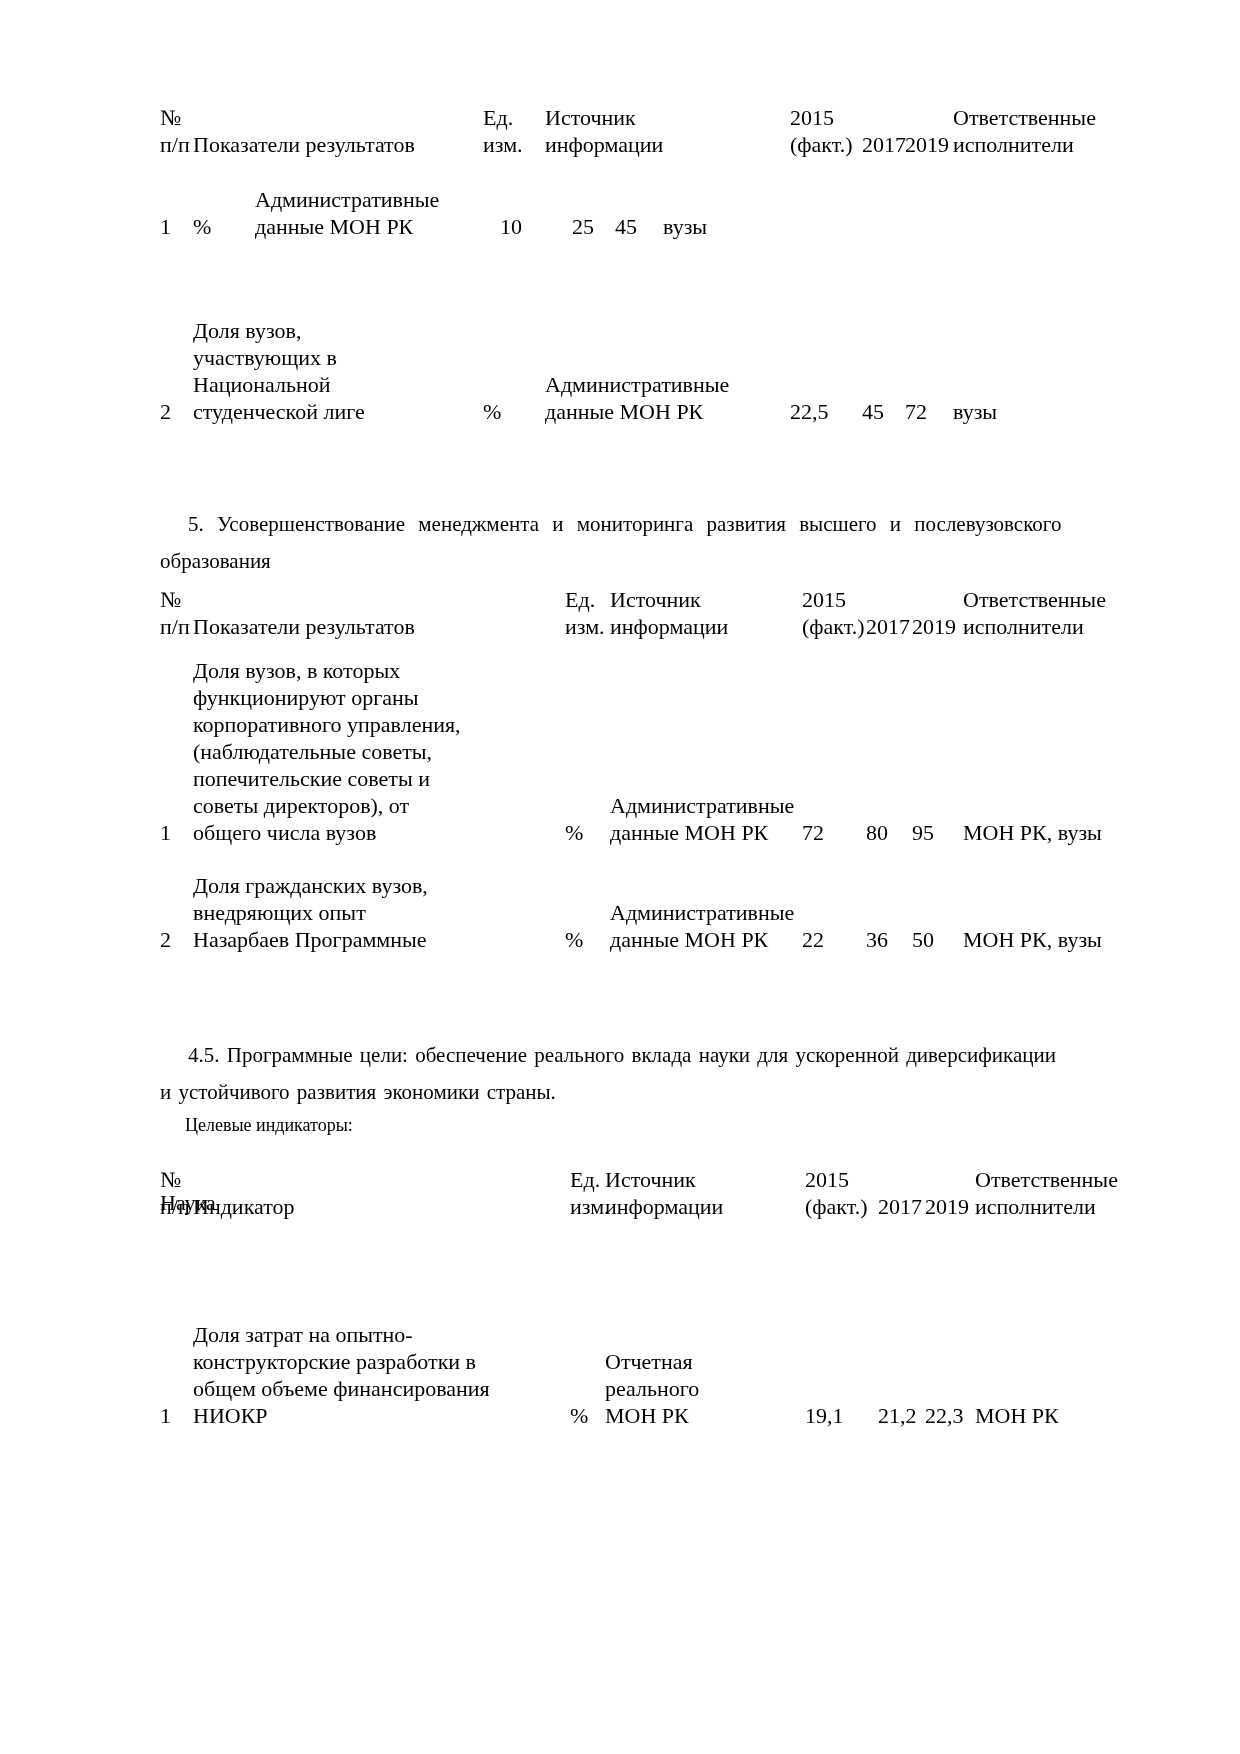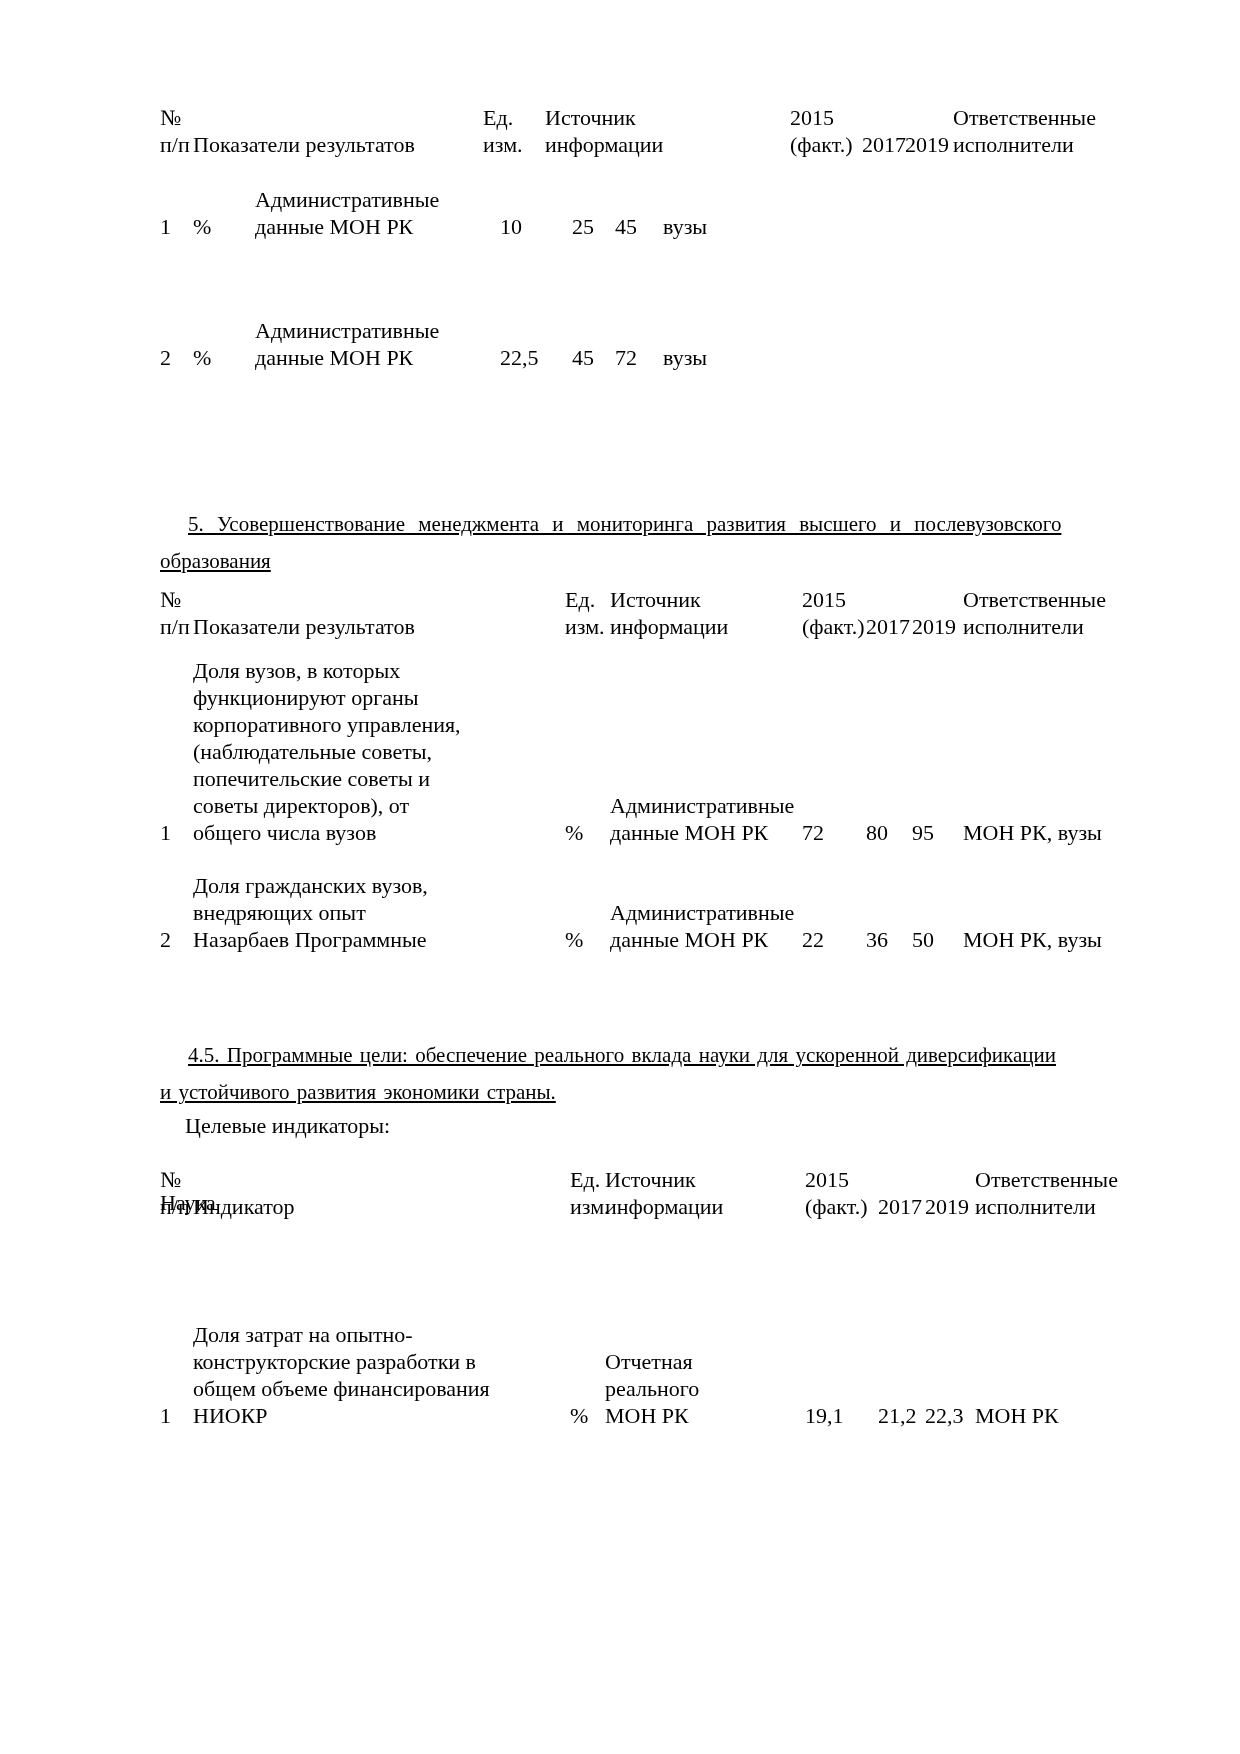--- a/index.html
+++ b/index.html
@@ -34,24 +34,24 @@
   .t2 .c-resp{width:270px;}
   
   .t3 .c-num {width:33px;}
   .t3 .c-ind {width:377px;margin-top:44px;}
   .t3 .c-unit{width:35px;}
   .t3 .c-src {width:200px;}
   .t3 .c-y15 {width:73px;}
   .t3 .c-y17 {width:47px;}
   .t3 .c-y19 {width:50px;}
   .t3 .c-resp{width:260px;}
-  .para{font-size:21px;line-height:37px;white-space:pre-line;text-decoration:underline;}
+  .para{font-size:21px;line-height:37px;white-space:pre-line;}
   .spread{word-spacing:8px;}
   .ind{text-indent:28px;}
-  .label{font-size:22px;line-height:27px;text-indent:25px;}
+  .label{font-size:18px;line-height:27px;text-indent:25px;}
 </style>
 </head>
 <body>
 
 <div class="page">
 
   <div class="abs trow t1" style="left:160px;top:104px;width:1040px">
     <div class="cell c-num">№
 п/п</div>
     <div class="cell c-ind">Показатели результатов</div>
@@ -73,20 +73,24 @@
     <div class="cell c-src">Административные
 данные МОН РК</div>
     <div class="cell c-y15">10</div>
     <div class="cell c-y17">25</div>
     <div class="cell c-y19">45</div>
     <div class="cell c-resp">вузы</div>
   </div>
 
   <div class="abs trow t1" style="left:160px;top:317px;width:1040px">
     <div class="cell c-num">2</div>
+    <div class="cell c-ind">Доля вузов,
+участвующих в
+Национальной
+студенческой лиге</div>
     <div class="cell c-unit">%</div>
     <div class="cell c-src">Административные
 данные МОН РК</div>
     <div class="cell c-y15">22,5</div>
     <div class="cell c-y17">45</div>
     <div class="cell c-y19">72</div>
     <div class="cell c-resp">вузы</div>
   </div>
 
   <div class="abs para spread ind" style="left:160px;top:506px;width:925px">5. Усовершенствование менеджмента и мониторинга развития высшего и послевузовского

